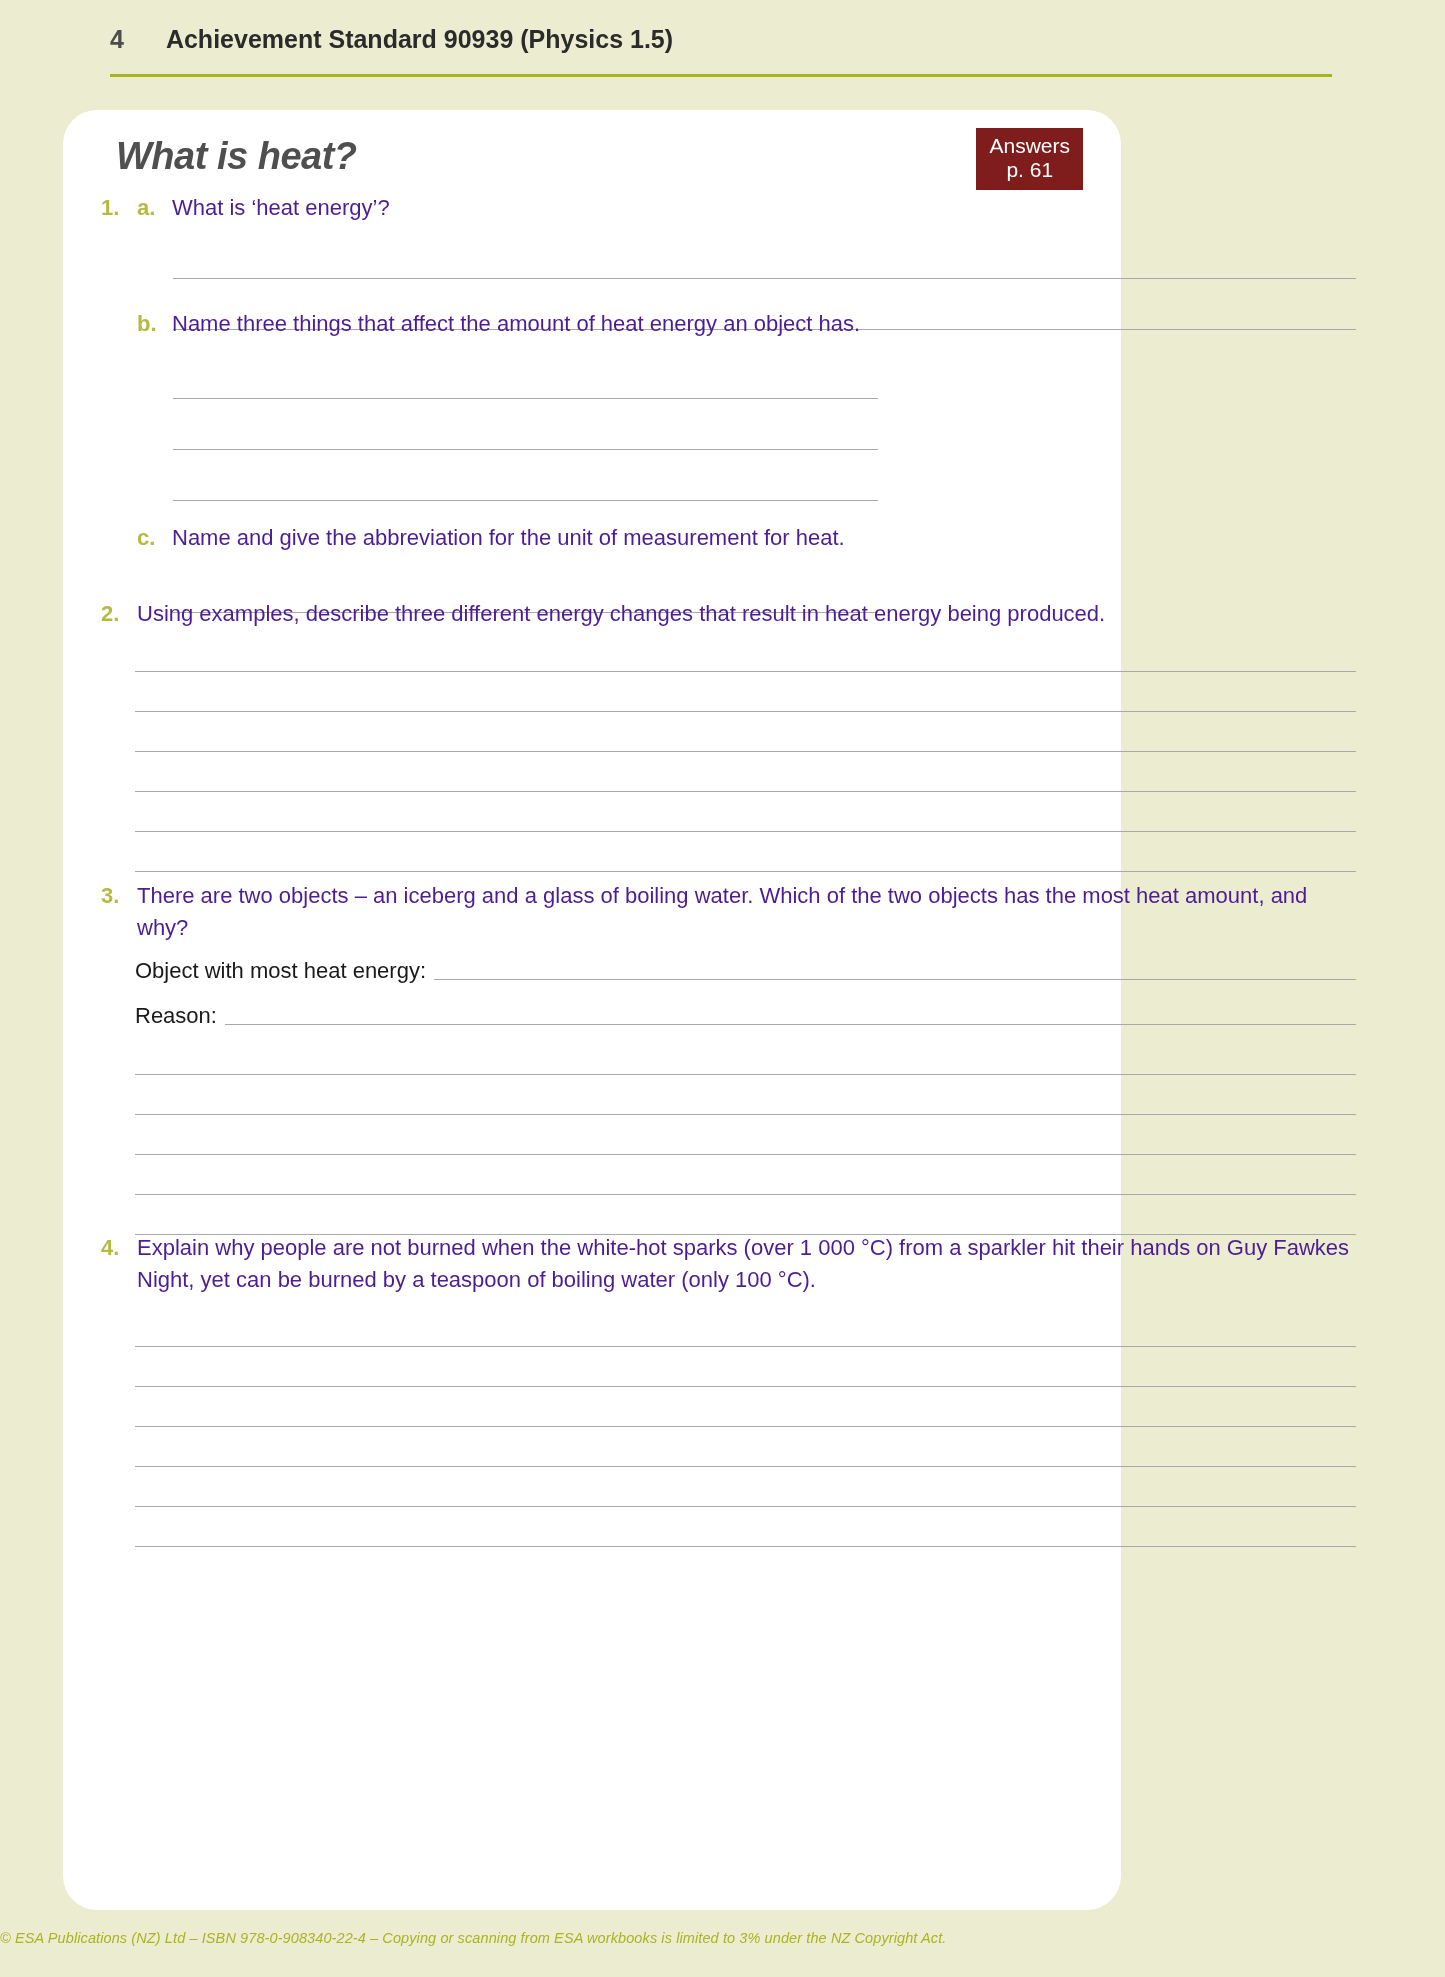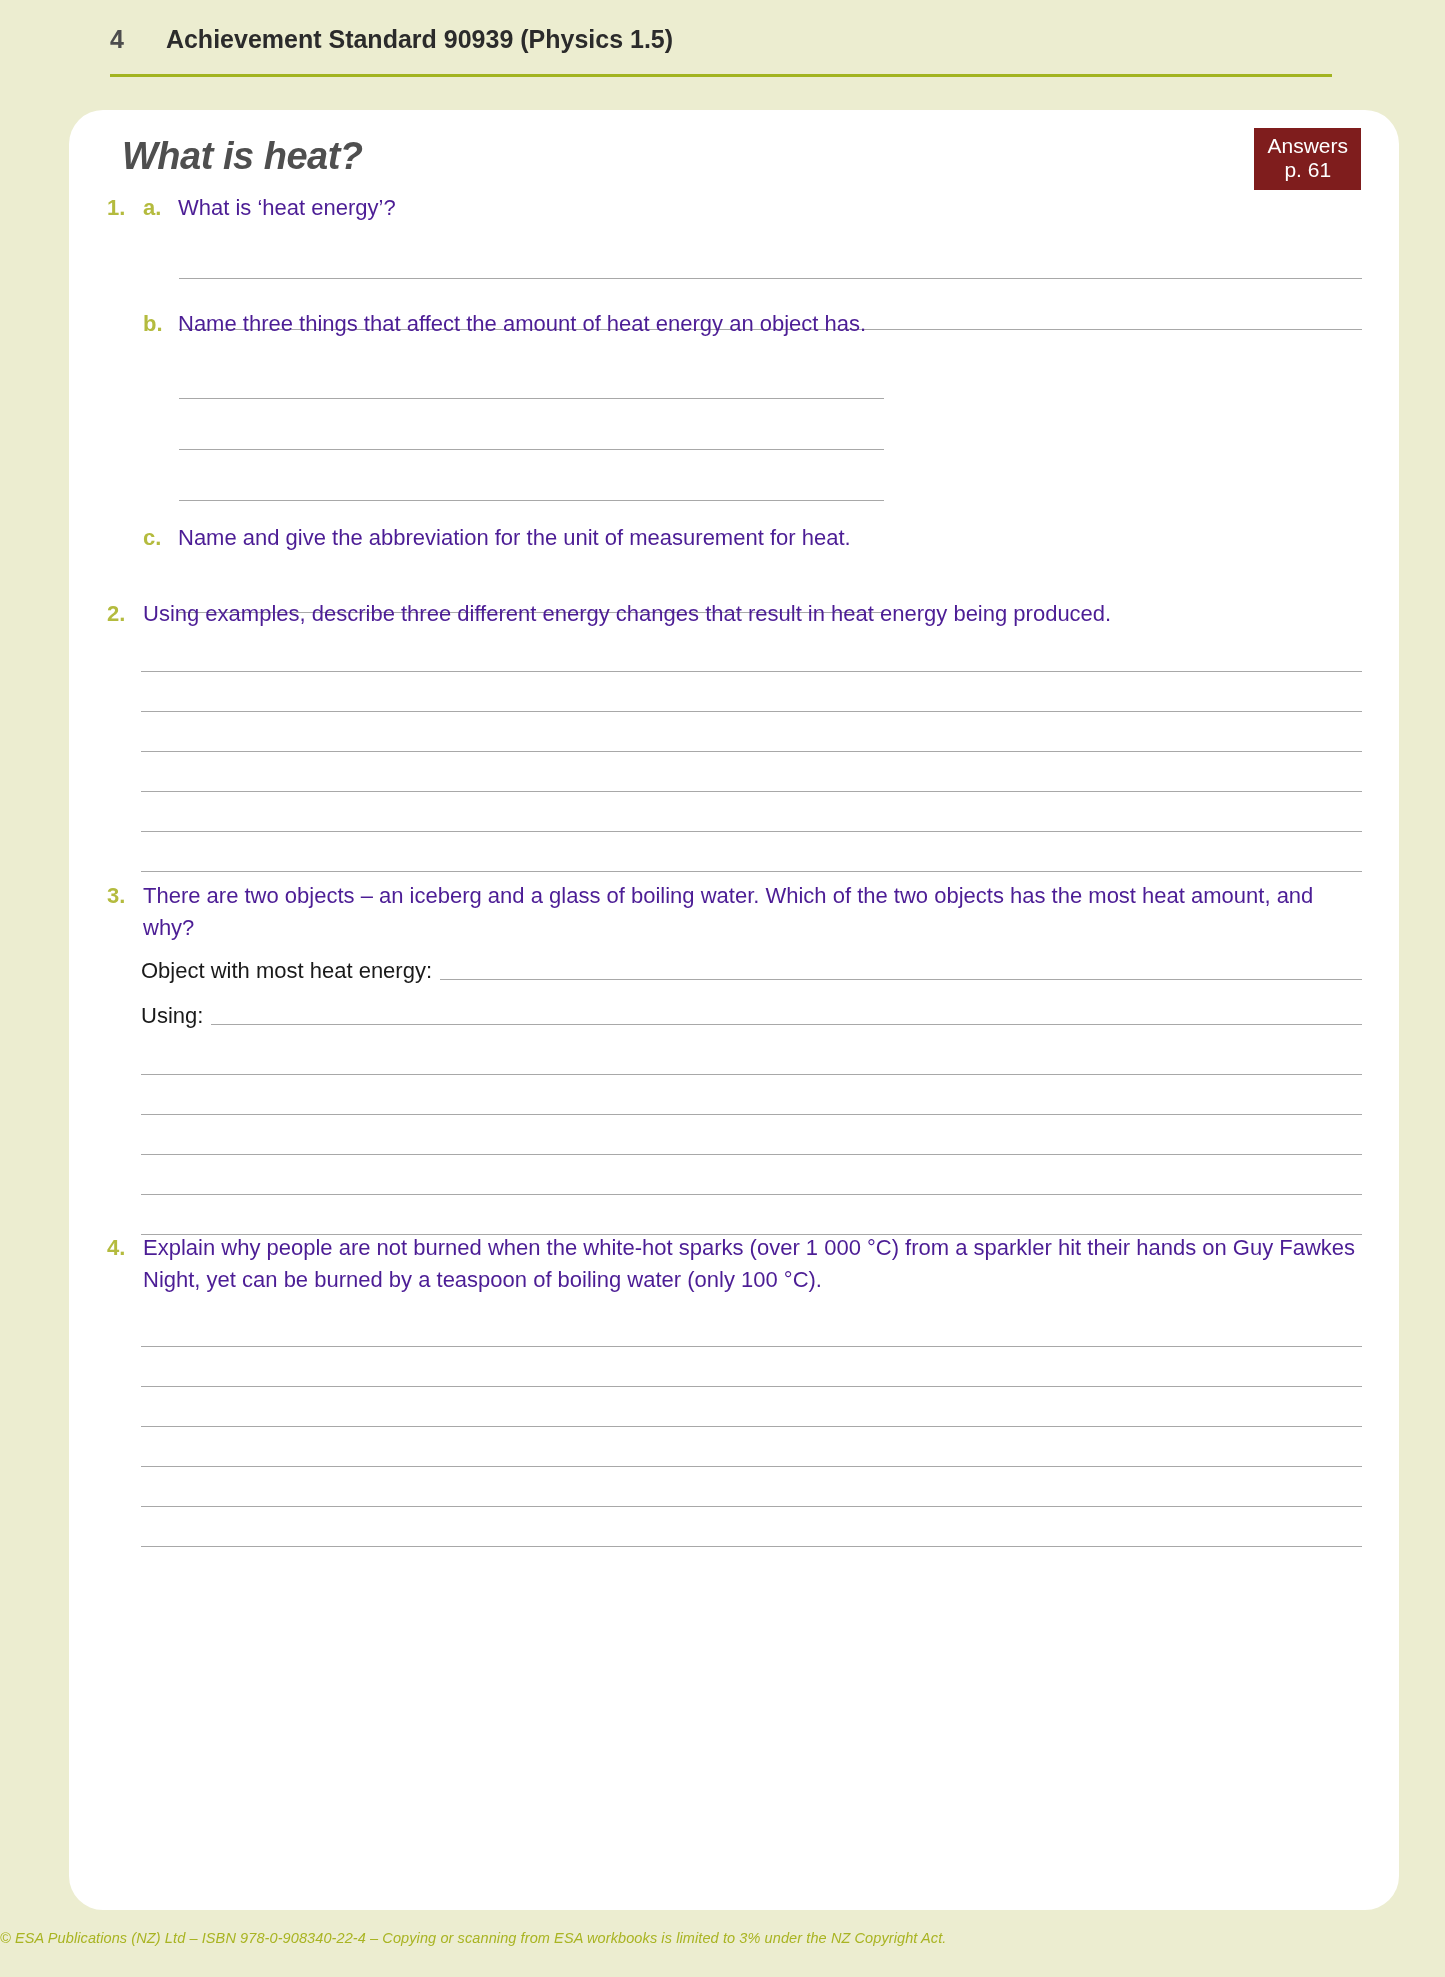--- a/index.html
+++ b/index.html
@@ -50,23 +50,23 @@
     left: 110px;
     top: 74px;
     width: 1222px;
     height: 3px;
     background: #a2b420;
   }
 
   
   .content-card {
     position: absolute;
-    left: 69px;
+    left: 63px;
     top: 110px;
-    width: 1330px;
+    width: 1058px;
     height: 1800px;
     background: #ffffff;
     border-radius: 34px;
     box-sizing: border-box;
   }
 
   
   .section-title {
     position: absolute;
     left: 53px;
@@ -268,21 +268,21 @@
   </div>
 
   <div class="qblock" style="left:72px; top:848px; width:1221px;">
     <div class="label-line-row">
       <span class="ll-text">Object with most heat energy:</span>
       <span class="ll-rule"></span>
     </div>
   </div>
   <div class="qblock" style="left:72px; top:893px; width:1221px;">
     <div class="label-line-row">
-      <span class="ll-text">Using:</span>
+      <span class="ll-text">Reason:</span>
       <span class="ll-rule"></span>
     </div>
   </div>
 
   <div class="lines" style="left:72px; top:925px; width:1221px;">
     <div class="rule-spacer-tight"></div>
     <div class="rule-line"></div>
     <div class="rule-spacer-tight"></div>
     <div class="rule-line"></div>
     <div class="rule-spacer-tight"></div>

